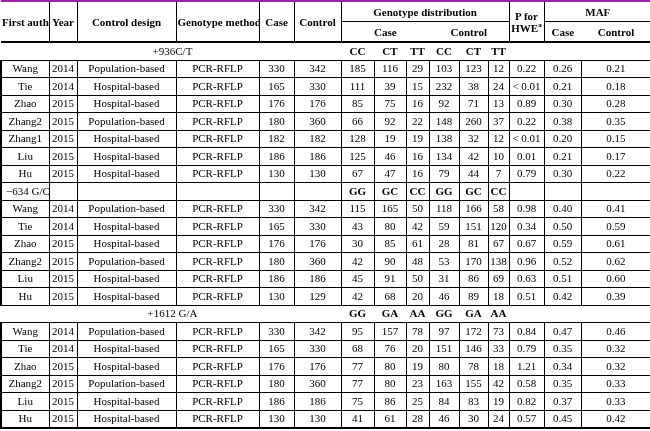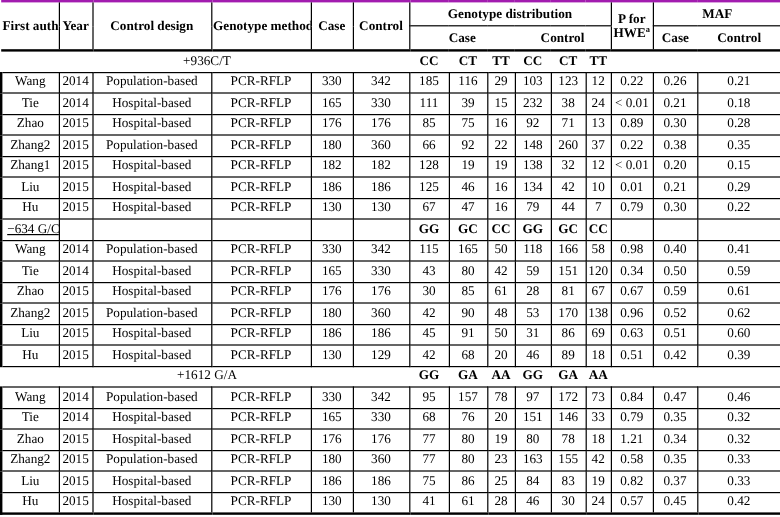--- a/index.html
+++ b/index.html
@@ -26,21 +26,21 @@
   th.wrap { white-space:normal; }
   sup.fn { font-size:7px; vertical-align:super; line-height:0; }
   
   tbody td { height:16.5px; line-height:13px; }
   tr.data td { border:1px solid #000; }
   tr.data td:first-child { border-left:2px solid #000; }
   tr.data td:last-child { border-right:2px solid #000; }
   tbody tr:last-child td { border-bottom:2px solid #000; }
   tr.sec-open td { border:none; }
   tr.sec-bordered td { border:1px solid #000; }
-  tr.sec-bordered td:first-child { border-left:2px solid #000;text-decoration:underline; }
+  tr.sec-bordered td:first-child { border-left:2px solid #000; }
   tr.sec-bordered td:last-child { border-right:2px solid #000; }
   tbody td.label { text-align:center; padding-left:4px; white-space:nowrap; }
   tbody td.geno { font-weight:bold; }
 </style>
 </head>
 <body>
 
 <div class="page">
   <table class="meta">
     <colgroup>
@@ -185,21 +185,21 @@
           <td>186</td>
           <td>186</td>
           <td>125</td>
           <td>46</td>
           <td>16</td>
           <td>134</td>
           <td>42</td>
           <td>10</td>
           <td>0.01</td>
           <td>0.21</td>
-          <td>0.29</td>
+          <td>0.17</td>
         </tr>
         <tr class="data">
           <td>Hu</td>
           <td>2015</td>
           <td>Hospital-based</td>
           <td>PCR-RFLP</td>
           <td>130</td>
           <td>130</td>
           <td>67</td>
           <td>47</td>

